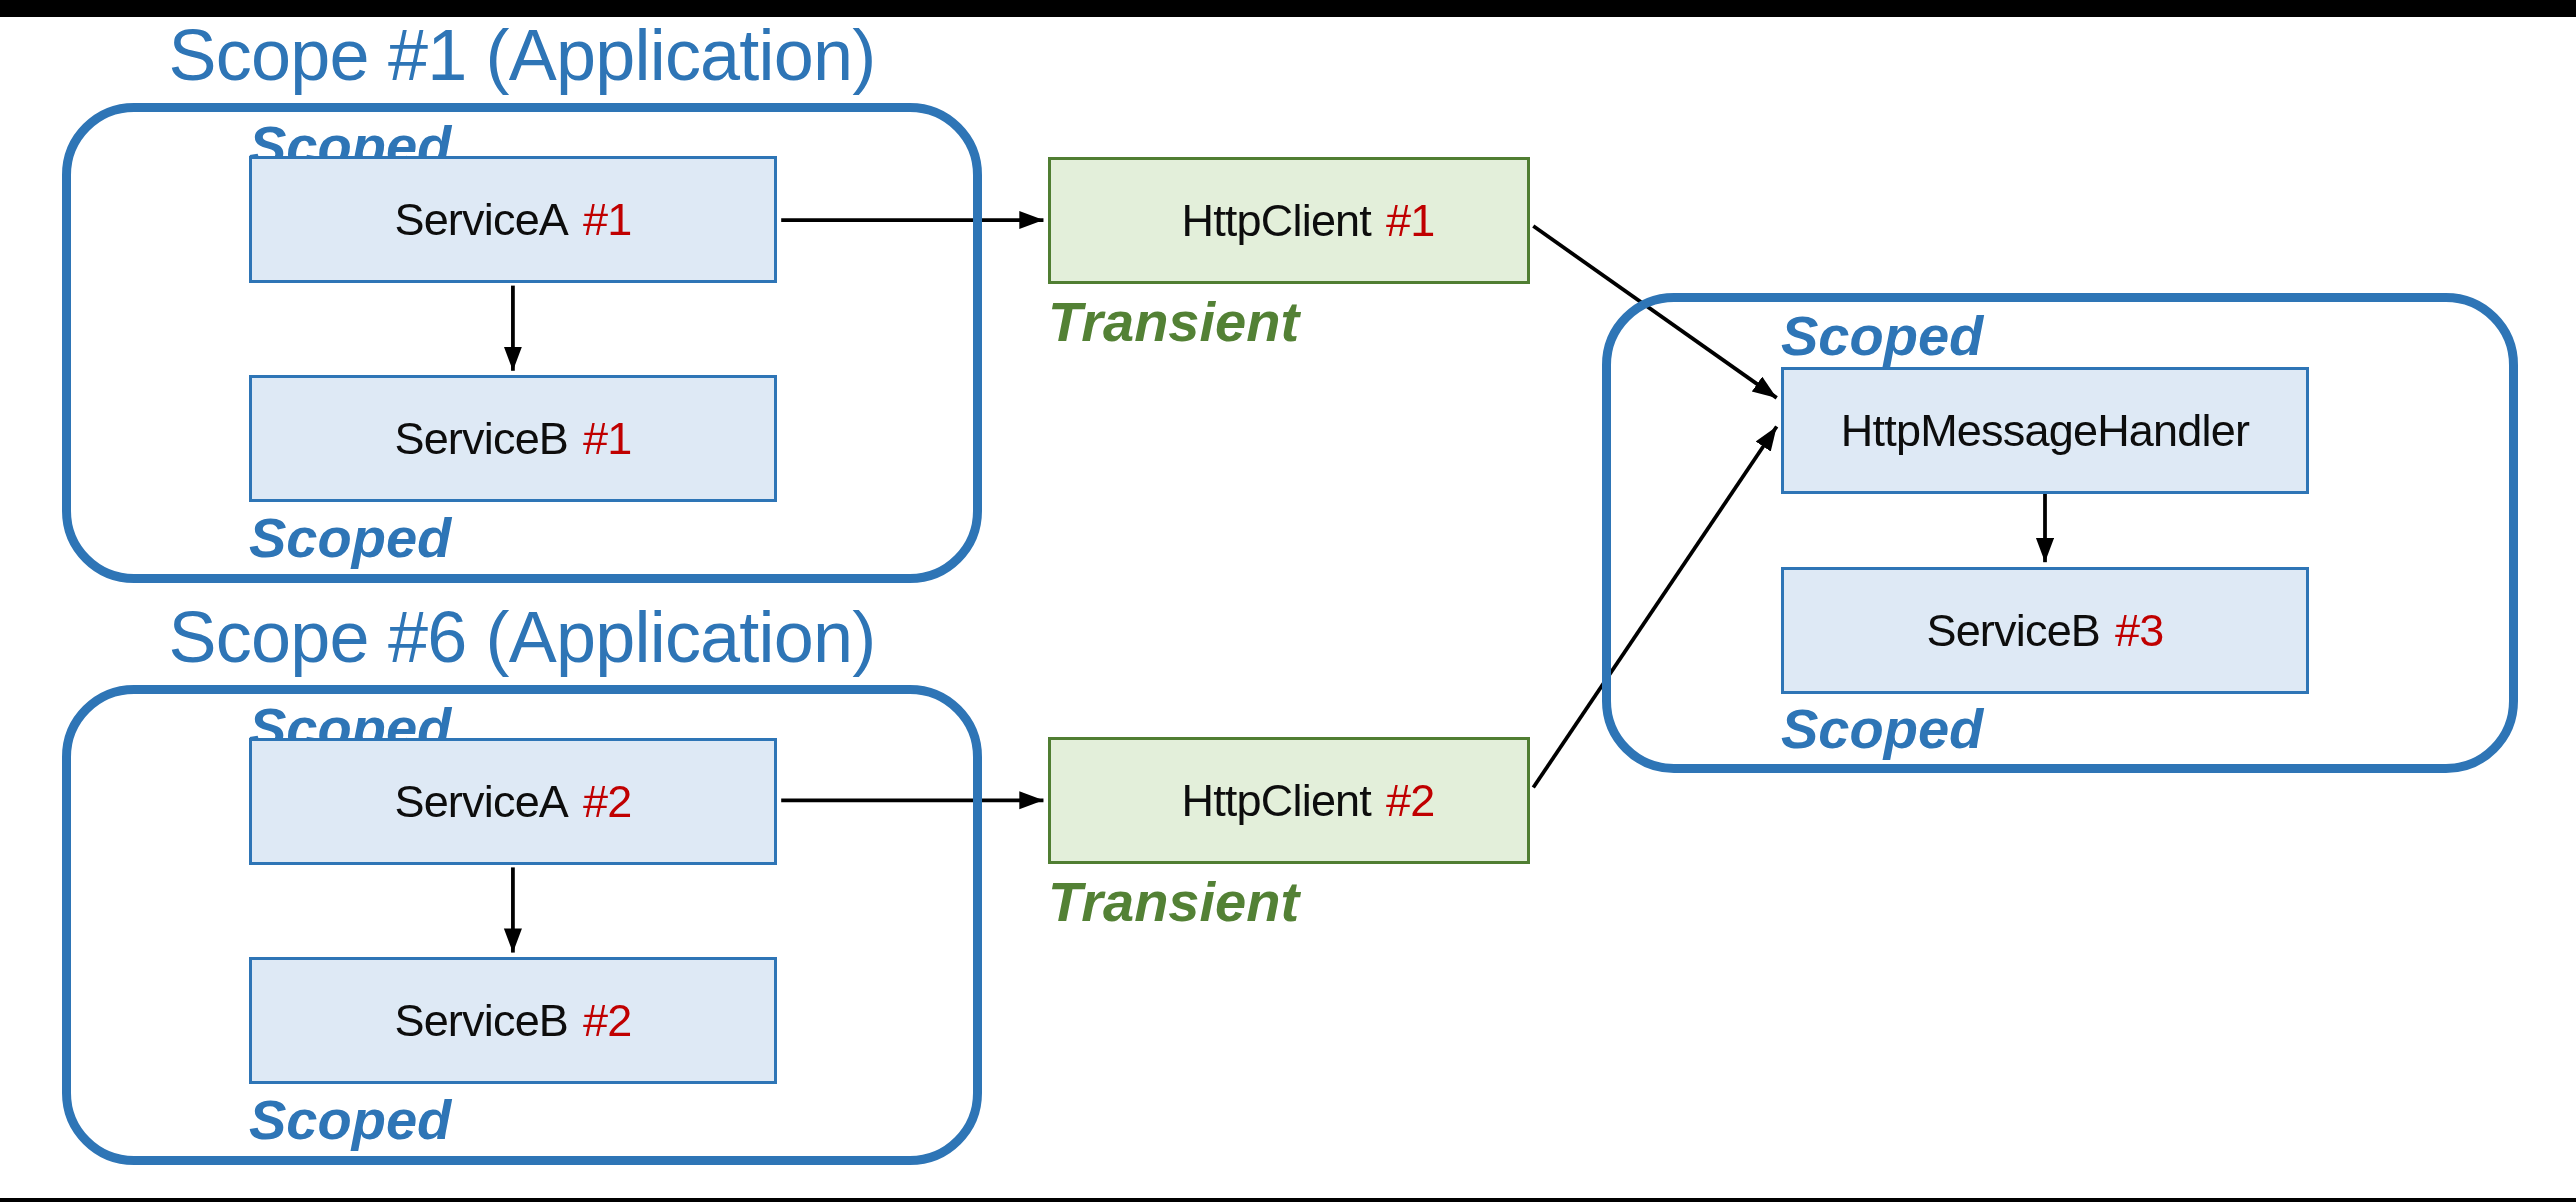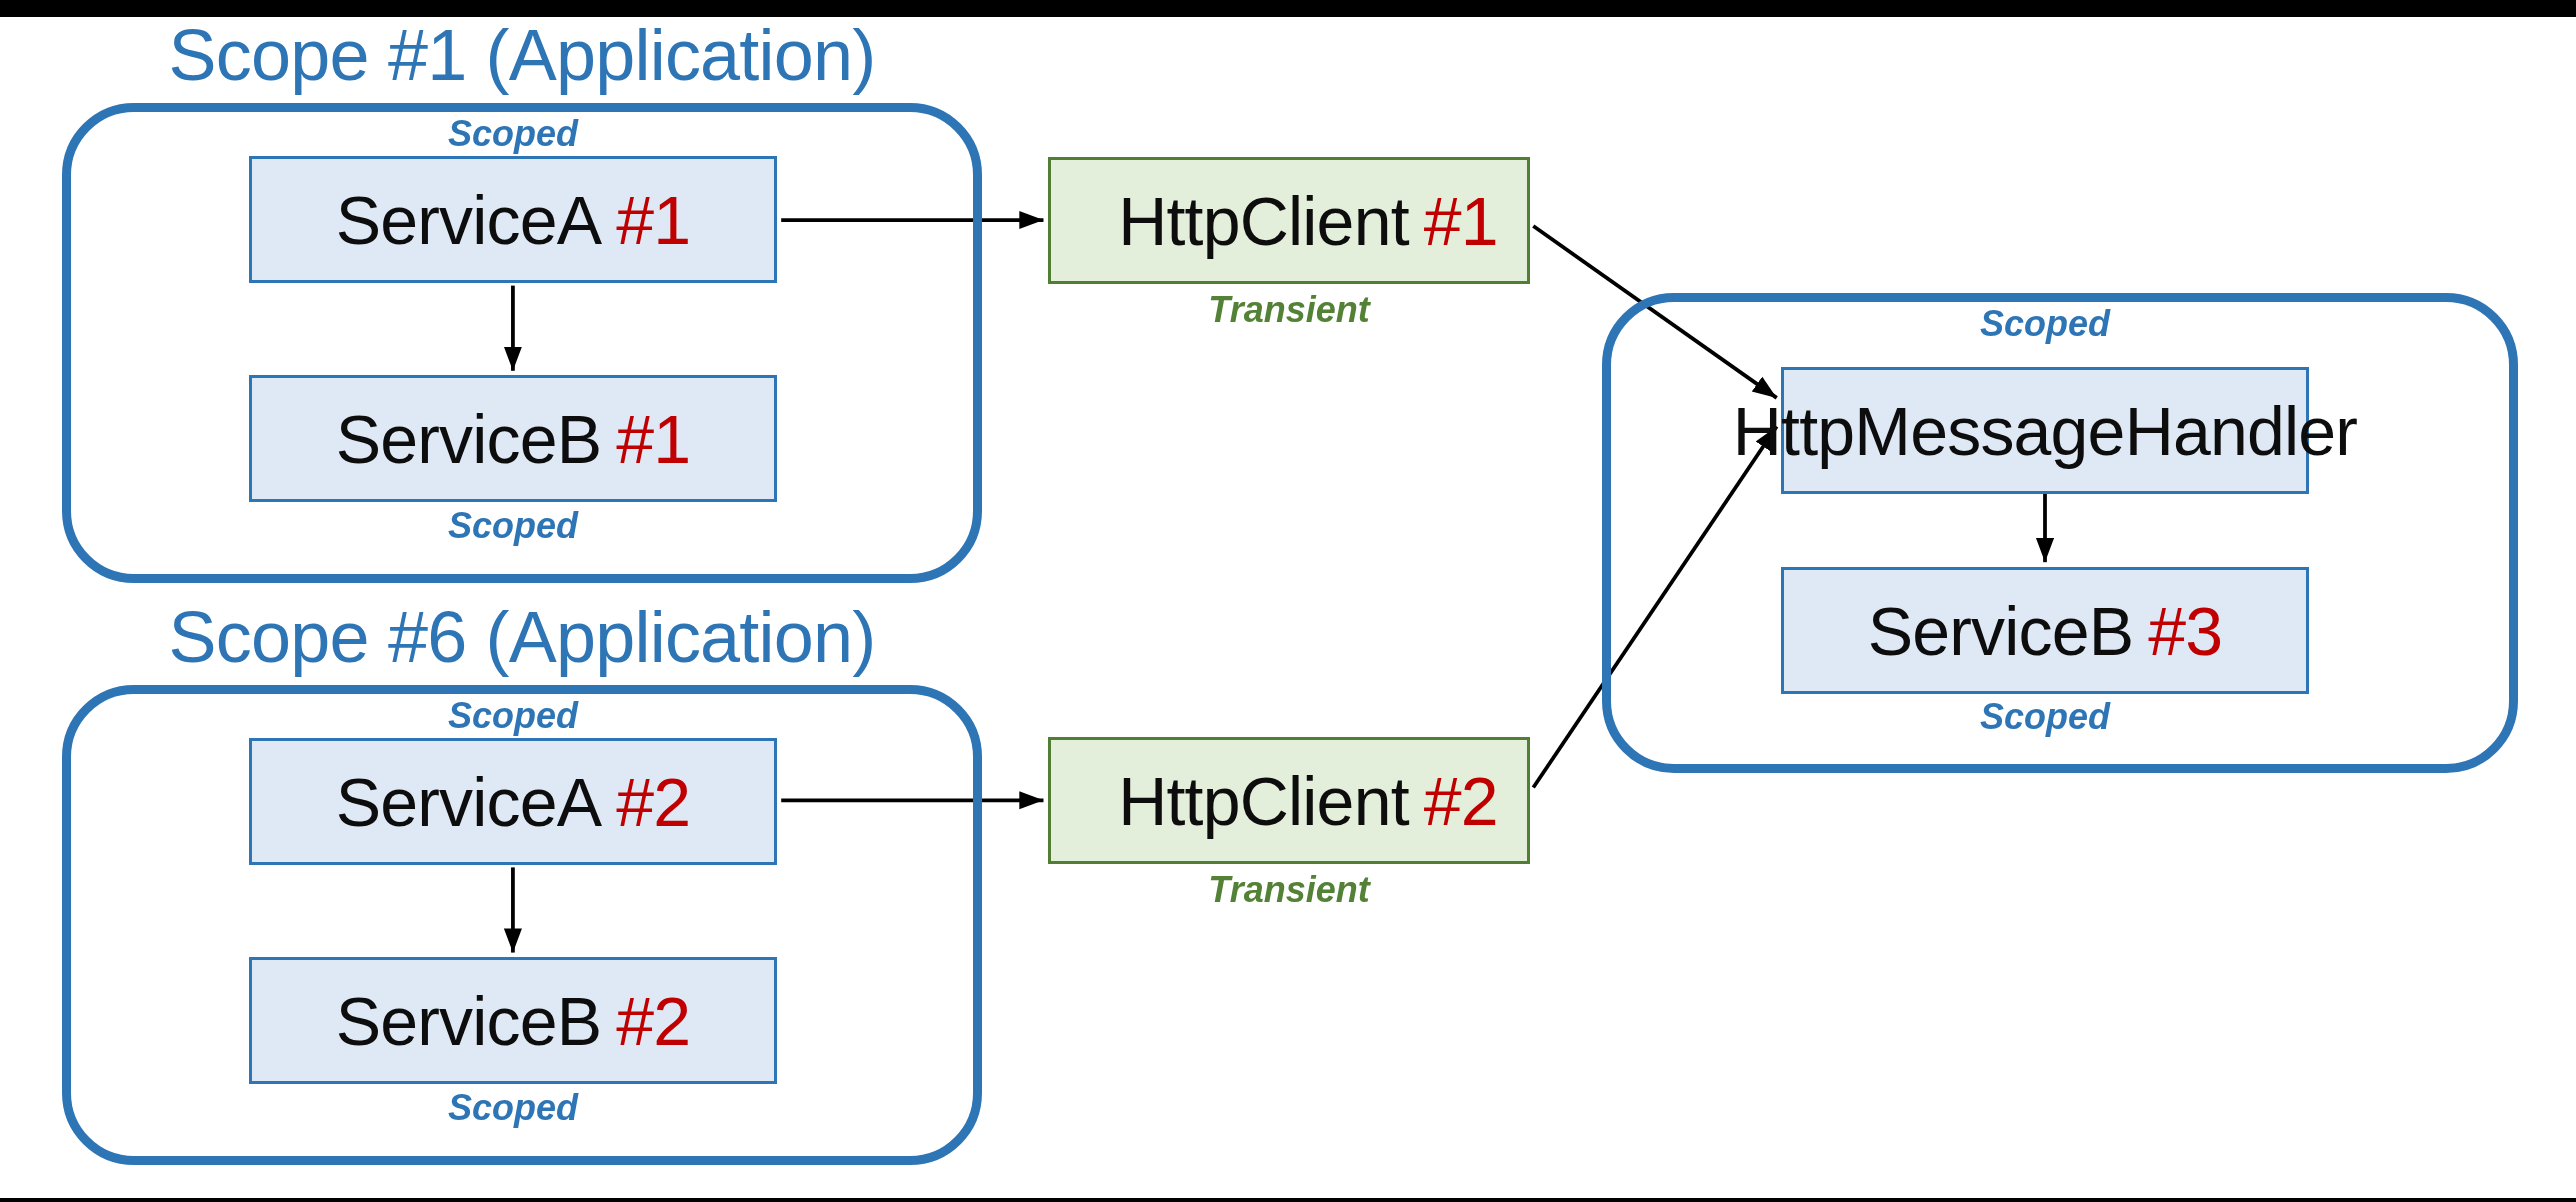--- a/index.html
+++ b/index.html
@@ -26,38 +26,38 @@
     position: absolute;
     color: var(--accent);
     font-size: 72px;
     line-height: 1.2;
     text-align: center;
     letter-spacing: -0.8px;
     white-space: nowrap;
   }
   .lifetime-label {
     position: absolute;
-    font-size: 36px;
+    font-size: 56px;
     line-height: 1.2;
     font-style: italic;
     font-weight: 700;
-    text-align: center;
+    text-align: left;
     white-space: nowrap;
   }
   .lifetime-label.blue { color: var(--accent); }
   .lifetime-label.green { color: var(--green-text); font-style: italic; }
 
   .node {
     position: absolute;
     box-sizing: border-box;
     display: flex;
     align-items: center;
     justify-content: center;
     gap: 15px;
-    font-size: 68px;
+    font-size: 45px;
     letter-spacing: -0.8px;
     color: var(--ink);
     white-space: nowrap;
     text-align: center;
   }
   .node.blue-node {
     background: var(--box-fill-blue);
     border: 3px solid var(--accent);
   }
   .node.green-node {

